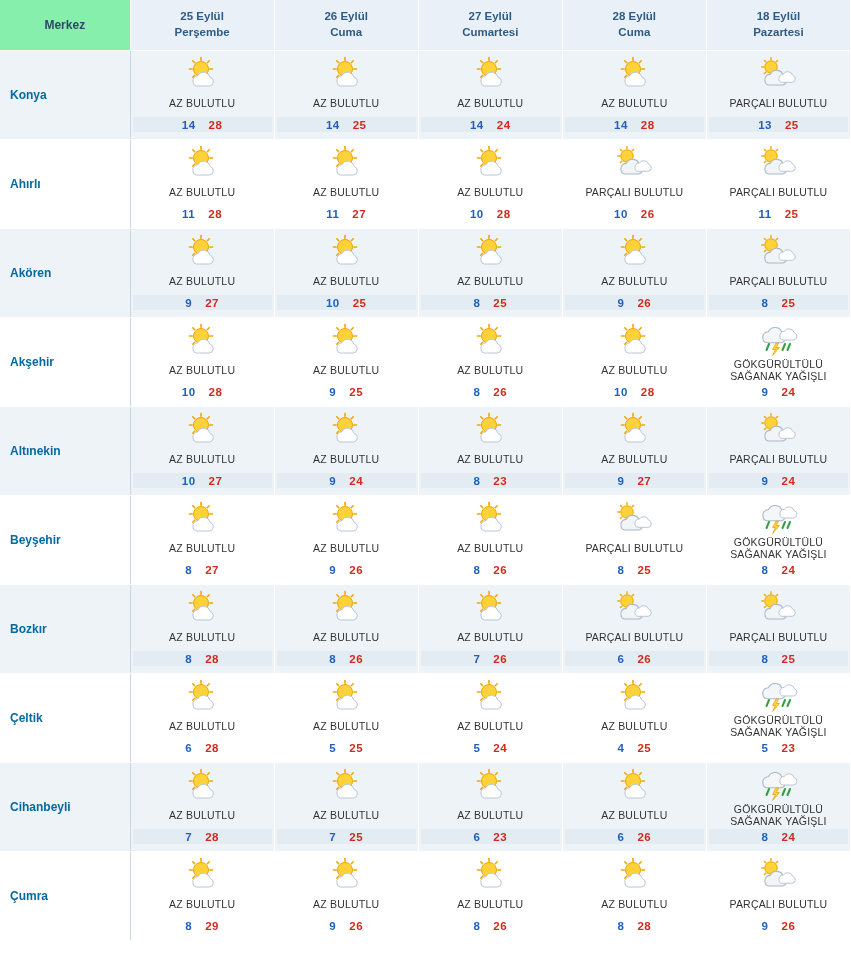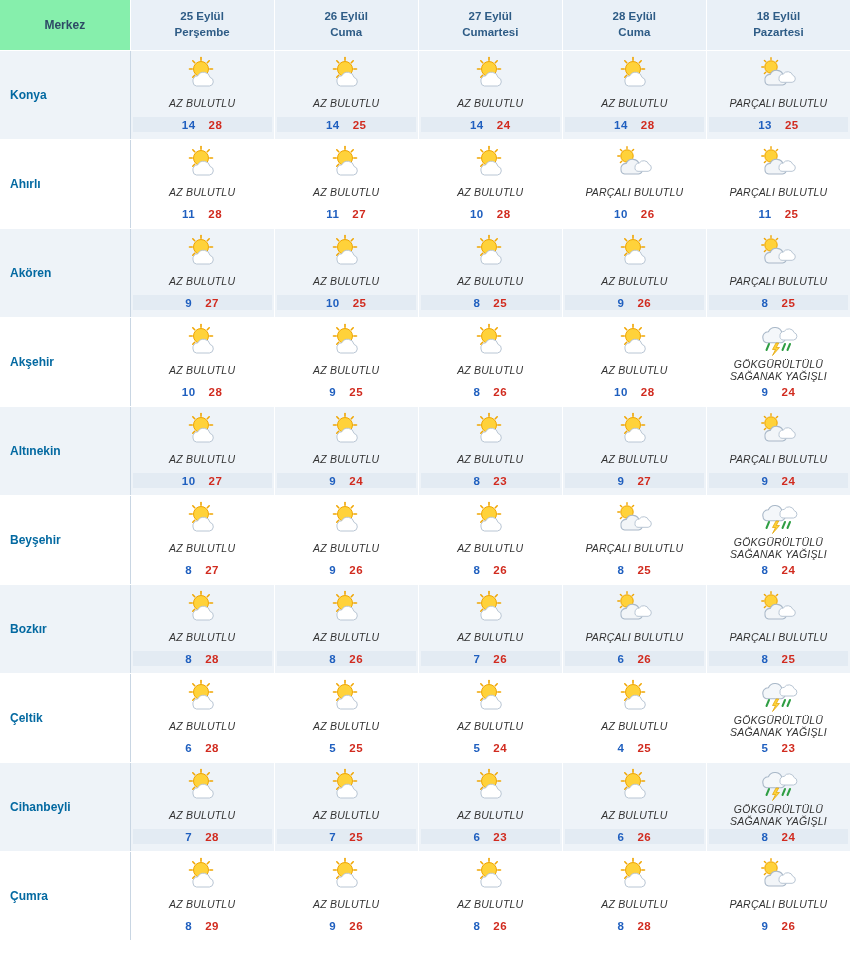--- a/index.html
+++ b/index.html
@@ -89,21 +89,20 @@
     display: flex;
     align-items: center;
     justify-content: center;
   }
   .desc {
     font-size: 10.5px;
     color: #333333;
     line-height: 1.15;
     letter-spacing: 0.2px;
     min-height: 13px;
-    font-style: italic;
   }
   .temps {
     font-size: 11.5px;
     font-weight: bold;
     letter-spacing: 0.5px;
   }
   .tmin { color: #1f5fbf; margin-top: 32px; }
   .tmax { color: #d12b1f; margin-left: 13px; }
 
   

